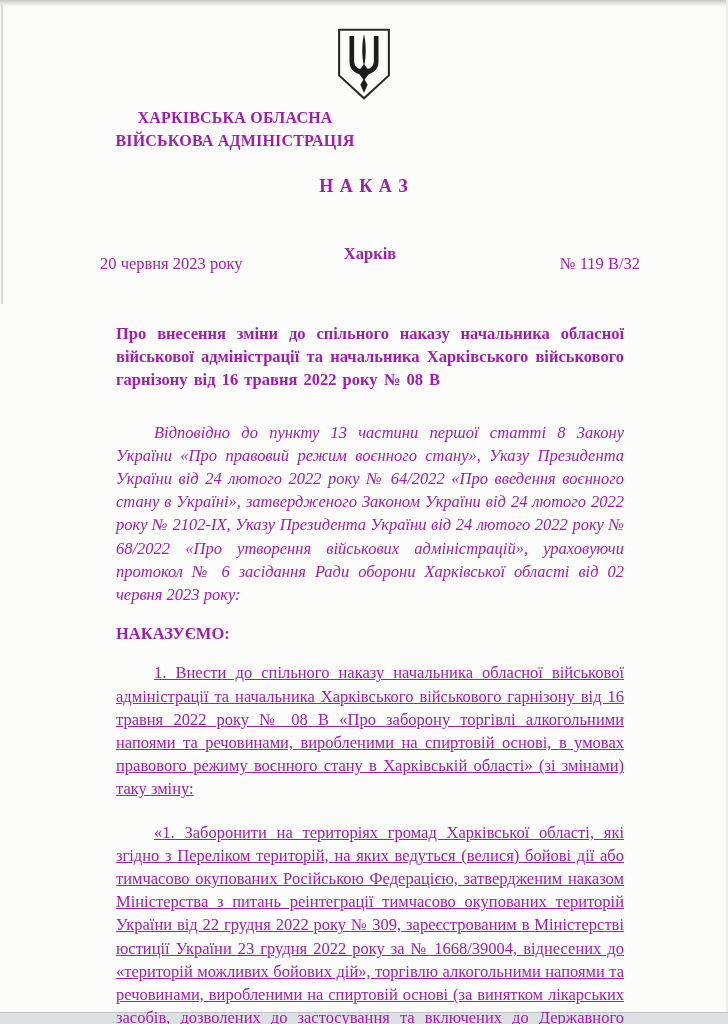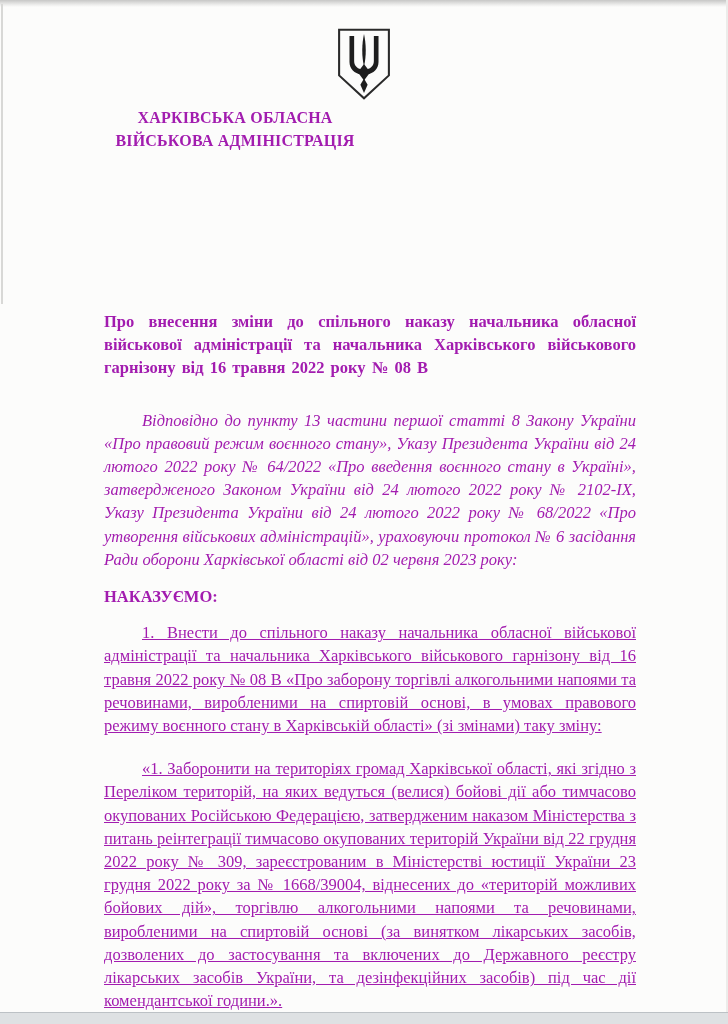--- a/index.html
+++ b/index.html
@@ -62,21 +62,21 @@
     font-size: 16.5px;
   }
   .dateline .date { text-align: left; }
   .dateline .city { text-align: center; font-weight: bold; position: relative; top: -10px; }
   .dateline .number { text-align: right; }
 
   .doc-body {
     position: absolute; top: 306px; left: 100px; width: 540px;
     font-size: 16.5px; line-height: 23.2px; text-align: justify;
   }
-  .doc-body p { margin: 4px; }
+  .doc-body p { margin: 16px; }
   .subject { font-weight: bold; margin-bottom: 29px !important; word-spacing: 2px; }
   .preamble { text-indent: 38px; margin-bottom: 14px !important; font-style: italic; }
   .order-heading { font-weight: bold; margin-bottom: 13px !important; }
   .para-indent { text-indent: 38px; text-decoration: underline; }
   .gap-md { margin-bottom: 20px !important; }
 </style>
 </head>
 <body>
 
 <div class="page">
@@ -95,21 +95,27 @@
       <path d="M27 36 L33 44 L27 52 L21 44 Z" fill="#1e1e1e"></path>
       <path d="M27 50 L30.5 56 L27 64 L23.5 56 Z" fill="#1e1e1e"></path>
     </svg>
   </div>
 
   <div class="orgs">
     <div class="org org-left">ХАРКІВСЬКА ОБЛАСНА
 ВІЙСЬКОВА АДМІНІСТРАЦІЯ</div>
   </div>
 
+  <div class="order-title">Н А К А З</div>
 
+  <div class="dateline">
+    <span class="date">20 червня 2023 року</span>
+    <span class="city">Харків</span>
+    <span class="number">№ 119 В/32</span>
+  </div>
 
   <div class="doc-body">
     <p class="subject">Про внесення зміни до спільного наказу начальника обласної військової адміністрації та начальника Харківського військового гарнізону від 16 травня 2022 року № 08 В</p>
     <p class="preamble">Відповідно до пункту 13 частини першої статті 8 Закону України «Про правовий режим воєнного стану», Указу Президента України від 24 лютого 2022 року № 64/2022 «Про введення воєнного стану в Україні», затвердженого Законом України від 24 лютого 2022 року № 2102-IX, Указу Президента України від 24 лютого 2022 року № 68/2022 «Про утворення військових адміністрацій», ураховуючи протокол № 6 засідання Ради оборони Харківської області від 02 червня 2023 року:</p>
     <p class="order-heading">НАКАЗУЄМО:</p>
     <p class="para-indent gap-md">1. Внести до спільного наказу начальника обласної військової адміністрації та начальника Харківського військового гарнізону від 16 травня 2022 року № 08 В «Про заборону торгівлі алкогольними напоями та речовинами, виробленими на спиртовій основі, в умовах правового режиму воєнного стану в Харківській області» (зі змінами) таку зміну:</p>
     <p class="para-indent">«1. Заборонити на територіях громад Харківської області, які згідно з Переліком територій, на яких ведуться (велися) бойові дії або тимчасово окупованих Російською Федерацією, затвердженим наказом Міністерства з питань реінтеграції тимчасово окупованих територій України від 22 грудня 2022 року № 309, зареєстрованим в Міністерстві юстиції України 23 грудня 2022 року за № 1668/39004, віднесених до «територій можливих бойових дій», торгівлю алкогольними напоями та речовинами, виробленими на спиртовій основі (за винятком лікарських засобів, дозволених до застосування та включених до Державного реєстру лікарських засобів України, та дезінфекційних засобів) під час дії комендантської години.».</p>
   </div>
 
 </div>

